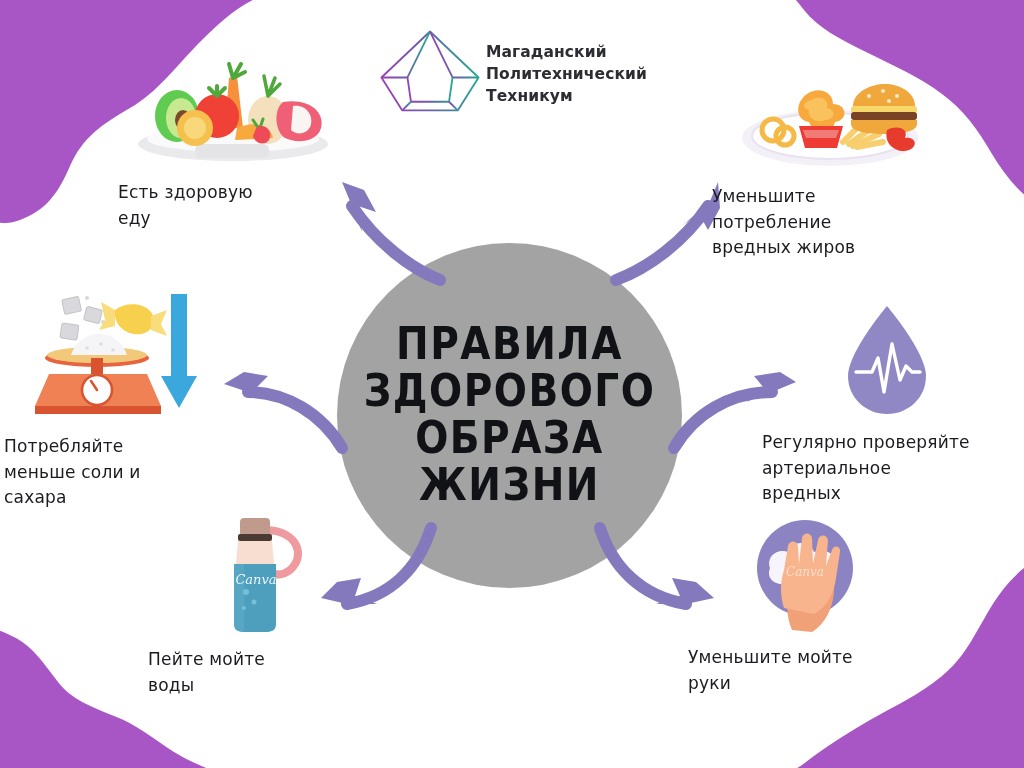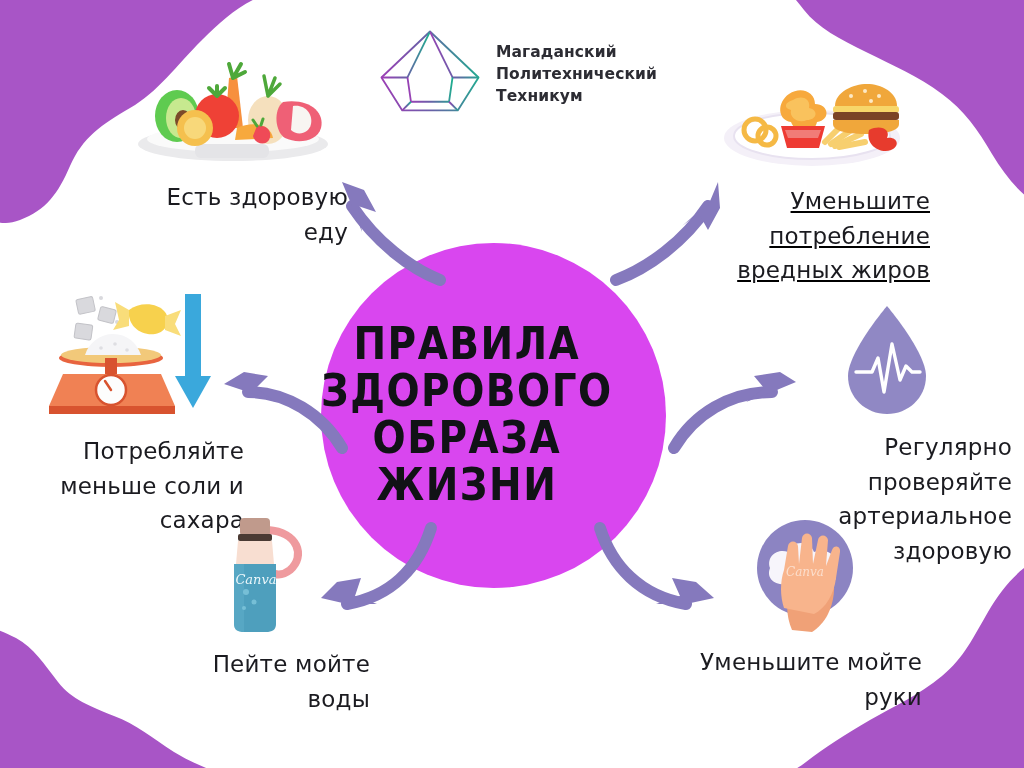--- a/index.html
+++ b/index.html
@@ -31,45 +31,45 @@
   #blob-bl { left: -14px;  bottom: -10px; }
   #blob-br { right: -12px; bottom: -12px; }
 
   
   #logo-group {
     position: absolute;
     left: 378px;
     top: 26px;
     display: flex;
     align-items: center;
-    gap: 14px;
+    gap: 4px;
   }
   #logo-mark { width: 104px; height: 96px; display: block; }
   #logo-text {
     font-family: "DejaVu Sans", "Liberation Sans", sans-serif;
     font-weight: bold;
     font-size: 15.5px;
     line-height: 1.42;
     color: #2c2c33;
     letter-spacing: .1px;
     white-space: pre-line;
   }
 
   
   #center-circle {
     position: absolute;
-    left: 321px;
+    left: 337px;
     top: 243px;
     width: 345px;
     height: 345px;
     border-radius: 50%;
-    background: #d946ef;
+    background: #a3a3a3;
     display: flex;
     align-items: center;
-    justify-content: flex-start;
+    justify-content: center;
   }
   #center-title {
     font-family: "DejaVu Sans", "Liberation Sans", sans-serif;
     font-weight: bold;
     font-size: 39px;
     line-height: 1.08;
     letter-spacing: 1.5px;
     color: #111216;
     text-align: center;
     white-space: pre-line;
@@ -83,35 +83,35 @@
   #arrow-ml { left: 218px; top: 370px;  width: 130px; height: 90px;  }
   #arrow-mr { left: 668px; top: 370px;  width: 140px; height: 90px;  }
   #arrow-bl { left: 303px; top: 522px;  width: 140px; height: 105px; }
   #arrow-br { left: 590px; top: 522px;  width: 145px; height: 105px; }
 
   
   .tip { position: absolute; }
   .tip-icon { display: block; }
   .tip-label {
     font-family: "DejaVu Sans", "Liberation Sans", sans-serif;
-    font-size: 23px;
+    font-size: 17px;
     line-height: 1.5;
     color: #1b1b20;
-    text-align: right;
+    text-align: left;
     white-space: pre-line;
     letter-spacing: .2px;
   }
 
   #tip-healthy-food { left: 118px; top: 58px;  width: 230px; }
   #tip-healthy-food .tip-icon { margin: 0 auto 12px; }
 
-  #tip-reduce-fats  { left: 694px; top: 76px;  width: 236px; text-decoration: underline; }
+  #tip-reduce-fats  { left: 712px; top: 76px;  width: 236px; }
   #tip-reduce-fats .tip-icon { margin: 0 auto 10px; }
 
-  #tip-less-salt    { left: 18px;  top: 286px; width: 226px; }
+  #tip-less-salt    { left: 4px;  top: 286px; width: 226px; }
   #tip-less-salt .tip-icon { margin: 0 auto 8px; }
 
   #tip-blood-pressure { left: 762px; top: 300px; width: 250px; }
   #tip-blood-pressure .tip-icon { margin: 0 auto 10px; }
 
   #tip-drink-water  { left: 148px; top: 512px; width: 222px; }
   #tip-drink-water .tip-icon { margin: 0 auto 10px; }
 
   #tip-wash-hands   { left: 688px; top: 512px; width: 234px; }
   #tip-wash-hands .tip-icon { margin: 0 auto 8px; }
@@ -314,21 +314,21 @@
 сахара</div>
   </div>
 
   <div class="tip" id="tip-blood-pressure">
     <svg class="tip-icon" width="110" height="120" viewBox="0 0 110 120">
       <path d="M55,6 C55,6 16,52 16,76 C16,98 34,114 55,114 C76,114 94,98 94,76 C94,52 55,6 55,6 Z" fill="#9088c4"></path>
       <path d="M24,72 L40,72 L46,58 L52,92 L60,44 L68,80 L74,66 L80,72 L88,72" fill="none" stroke="#ffffff" stroke-width="3.4" stroke-linecap="round" stroke-linejoin="round"></path>
     </svg>
     <div class="tip-label">Регулярно проверяйте
 артериальное
-здоровую</div>
+вредных</div>
   </div>
 
   <div class="tip" id="tip-drink-water">
     <svg class="tip-icon" width="130" height="125" viewBox="0 0 130 125">
 
       <path d="M74,18 C104,20 112,44 96,58 C86,66 74,62 72,54" fill="none" stroke="#ef9a9e" stroke-width="8" stroke-linecap="round"></path>
 
       <rect x="46" y="6" width="30" height="18" rx="4" fill="#c09a8c"></rect>
       <rect x="44" y="22" width="34" height="7" rx="2" fill="#4a3a33"></rect>
 

